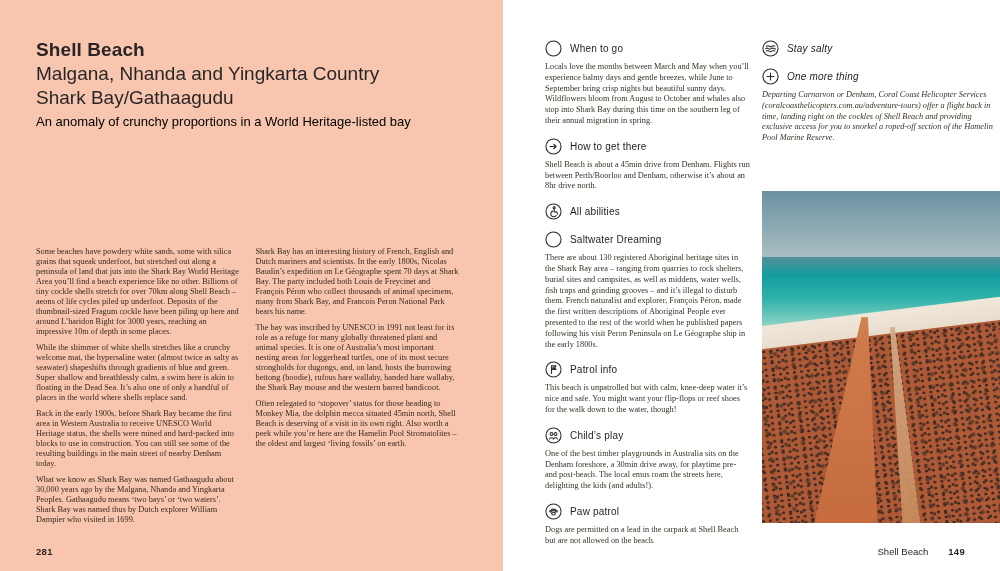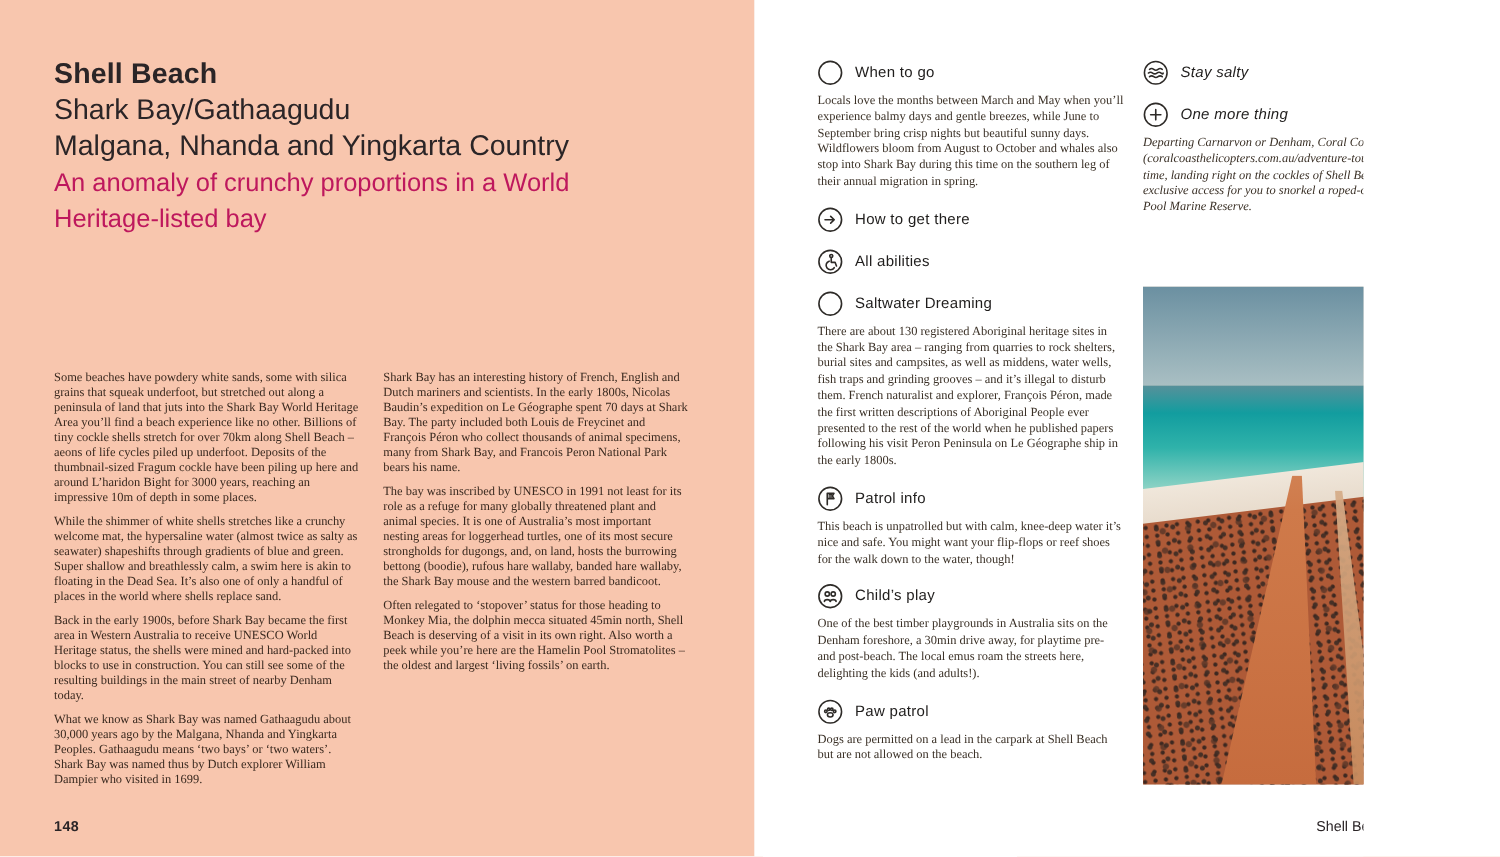--- a/index.html
+++ b/index.html
@@ -1,18 +1,18 @@
 <!DOCTYPE html>
 <html><head>
 <meta charset="utf-8">
 <style>
   * { margin:0; padding:0; box-sizing:border-box; }
   html,body { background:#ffffff; }
   #canvas {
-    position:relative; width:909px; height:571px; overflow:hidden;
+    position:relative; width:1000px; height:571px; overflow:hidden;
     font-family:"Liberation Sans", sans-serif; background:#ffffff;
   }
 
   
   .page-left {
     position:absolute; left:0; top:0; width:503px; height:571px;
     background:#f8c6ae;
   }
   .gutter-shadow {
     position:absolute; left:503px; top:0; width:12px; height:571px;
@@ -20,21 +20,21 @@
   }
   .title-block { position:absolute; left:36px; top:38px; width:402px; }
   .book-title {
     font-size:19px; font-weight:bold; color:#2b2527; line-height:24px;
     letter-spacing:.1px;
   }
   .book-subtitle {
     font-size:19px; font-weight:normal; color:#2b2527; line-height:24px;
   }
   .book-tagline {
-    font-size:17px; color:#be185d; line-height:24px; width:392px;
+    font-size:13px; color:#000000; line-height:24px; width:392px;
   }
   .body-cols {
     position:absolute; left:36px; top:247px; width:424px;
     display:flex; gap:15px;
   }
   .body-col { width:205px; }
   .body-col p {
     font-family:"Liberation Serif", serif;
     font-size:8.3px; line-height:10px; color:#39291f;
     margin-bottom:6px; text-align:left;
@@ -109,40 +109,40 @@
   .icon svg { display:block; }
 </style>
 </head>
 <body>
 
 <div id="canvas">
 
   <div class="page-left">
     <div class="title-block">
       <div class="book-title">Shell Beach</div>
+      <div class="book-subtitle">Malgana, Nhanda and Yingkarta Country</div>
       <div class="book-subtitle">Shark Bay/Gathaagudu</div>
-      <div class="book-subtitle">Malgana, Nhanda and Yingkarta Country</div>
       <div class="book-tagline">An anomaly of crunchy proportions in a World Heritage-listed bay</div>
     </div>
 
     <div class="body-cols">
       <div class="body-col">
         <p>Some beaches have powdery white sands, some with silica grains that squeak underfoot, but stretched out along a peninsula of land that juts into the Shark Bay World Heritage Area you’ll find a beach experience like no other. Billions of tiny cockle shells stretch for over 70km along Shell Beach – aeons of life cycles piled up underfoot. Deposits of the thumbnail-sized Fragum cockle have been piling up here and around L’haridon Bight for 3000 years, reaching an impressive 10m of depth in some places.</p>
         <p>While the shimmer of white shells stretches like a crunchy welcome mat, the hypersaline water (almost twice as salty as seawater) shapeshifts through gradients of blue and green. Super shallow and breathlessly calm, a swim here is akin to floating in the Dead Sea. It’s also one of only a handful of places in the world where shells replace sand.</p>
         <p>Back in the early 1900s, before Shark Bay became the first area in Western Australia to receive UNESCO World Heritage status, the shells were mined and hard-packed into blocks to use in construction. You can still see some of the resulting buildings in the main street of nearby Denham today.</p>
         <p>What we know as Shark Bay was named Gathaagudu about 30,000 years ago by the Malgana, Nhanda and Yingkarta Peoples. Gathaagudu means ‘two bays’ or ‘two waters’. Shark Bay was named thus by Dutch explorer William Dampier who visited in 1699.</p>
       </div>
       <div class="body-col">
         <p>Shark Bay has an interesting history of French, English and Dutch mariners and scientists. In the early 1800s, Nicolas Baudin’s expedition on Le Géographe spent 70 days at Shark Bay. The party included both Louis de Freycinet and François Péron who collect thousands of animal specimens, many from Shark Bay, and Francois Peron National Park bears his name.</p>
         <p>The bay was inscribed by UNESCO in 1991 not least for its role as a refuge for many globally threatened plant and animal species. It is one of Australia’s most important nesting areas for loggerhead turtles, one of its most secure strongholds for dugongs, and, on land, hosts the burrowing bettong (boodie), rufous hare wallaby, banded hare wallaby, the Shark Bay mouse and the western barred bandicoot.</p>
         <p>Often relegated to ‘stopover’ status for those heading to Monkey Mia, the dolphin mecca situated 45min north, Shell Beach is deserving of a visit in its own right. Also worth a peek while you’re here are the Hamelin Pool Stromatolites – the oldest and largest ‘living fossils’ on earth.</p>
       </div>
     </div>
 
-    <div class="pagenum-left">148</div>
+    <div class="pagenum-left">281</div>
   </div>
 
   <div class="gutter-shadow"></div>
 
   <div class="page-right">
 
     <div class="col1">
 
       <div class="section">
         <div class="sec-head">
@@ -159,20 +159,21 @@
       <div class="section">
         <div class="sec-head">
           <span class="icon">
             <svg width="17" height="17" viewBox="0 0 18 18" fill="none" stroke="#2e2b28" stroke-width="1.15" stroke-linecap="round" stroke-linejoin="round">
                 <circle cx="9" cy="9" r="8"></circle>
                 <path d="M5.3 9h6.2M9.3 6.6 11.8 9l-2.5 2.4"></path>
               </svg>
           </span>
           <span class="sec-title">How to get there</span>
         </div>
+        <p class="sec-body">Shell Beach is about a 45min drive from Denham. Flights run between Perth/Boorloo and Denham, otherwise it’s about an 8hr drive north.</p>
       </div>
 
       <div class="section">
         <div class="sec-head">
           <span class="icon">
             <svg width="17" height="17" viewBox="0 0 18 18" fill="none" stroke="#2e2b28" stroke-width="1.15" stroke-linecap="round" stroke-linejoin="round">
                 <circle cx="9" cy="9" r="8"></circle>
                 <circle cx="9.7" cy="4.9" r="1.05"></circle>
                 <path d="M9.7 6.4v3h2.7l1 2.6"></path>
                 <path d="M8.2 8.6a3.1 3.1 0 1 0 3.6 4.6"></path>

